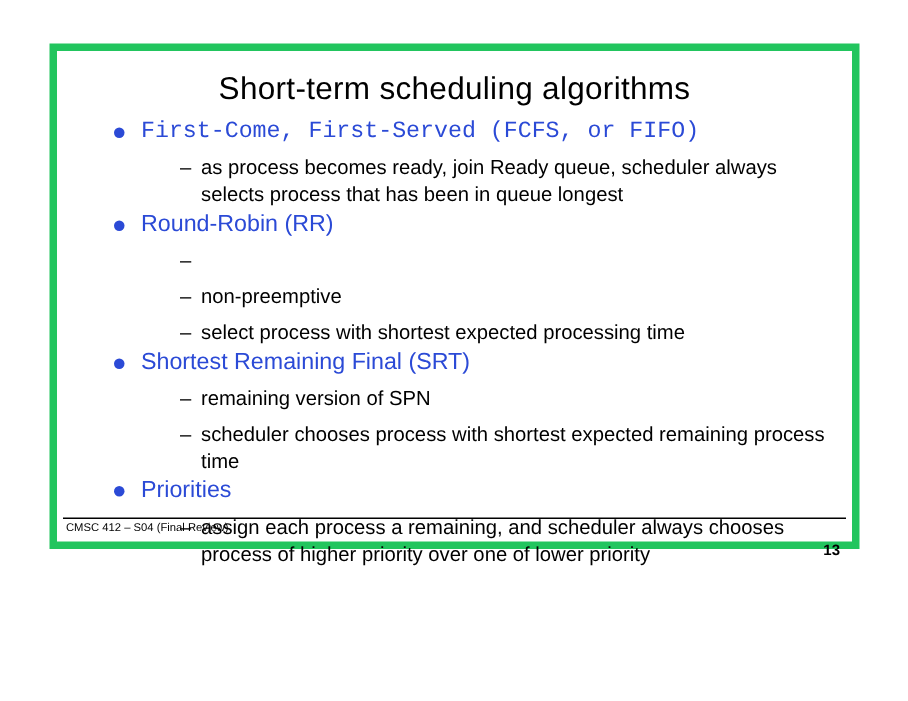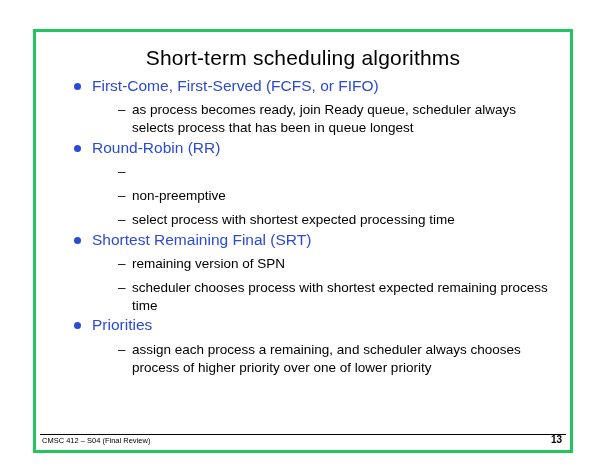--- a/index.html
+++ b/index.html
@@ -11,22 +11,22 @@
     width: 605px;
     height: 467px;
     font-family: "Liberation Sans", sans-serif;
     overflow: hidden;
   }
   .slide {
     position: absolute;
     left: 33px;
     top: 29px;
     width: 540px;
-    height: 424px;
-    border: 3px solid #22c55e;
+    height: 337px;
+    border: 5px solid #22c55e;
     background: #ffffff;
     box-sizing: border-box;
   }
   .slide-title {
     text-align: center;
     font-size: 21px;
     color: #000000;
     margin: 14px 0 6px 0;
     font-weight: normal;
     letter-spacing: 0.2px;
@@ -34,20 +34,21 @@
   .body {
     padding: 0 14px 0 26px;
   }
   .bullet-l1 {
     display: flex;
     align-items: flex-start;
     margin-top: 1px;
   }
   .bullet-l1:first-child {
     margin-top: 2px;
+    font-family: Liberation Mono, monospace;
   }
   .dot {
     flex: 0 0 auto;
     width: 7px;
     height: 7px;
     border-radius: 50%;
     background: #2b4ad6;
     margin: 7px 11px 0 12px;
   }
   .l1-text {
@@ -95,21 +96,21 @@
   .footer-left {
     position: absolute;
     left: 6px;
     top: 2px;
     font-size: 7.5px;
     color: #000000;
   }
   .footer-right {
     position: absolute;
     right: 8px;
-    top: 0px;
+    top: 17px;
     font-size: 10px;
     color: #000000;
     font-weight: bold;
   }
 </style>
 </head>
 <body>
 
 <div class="slide">
 

